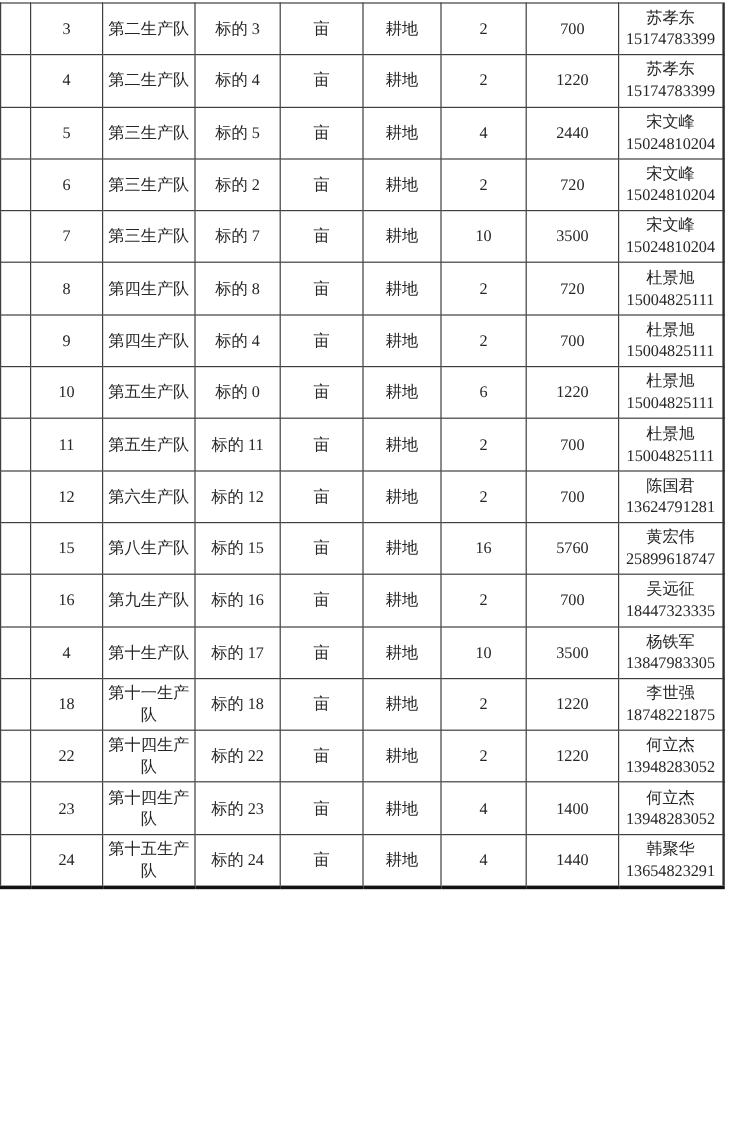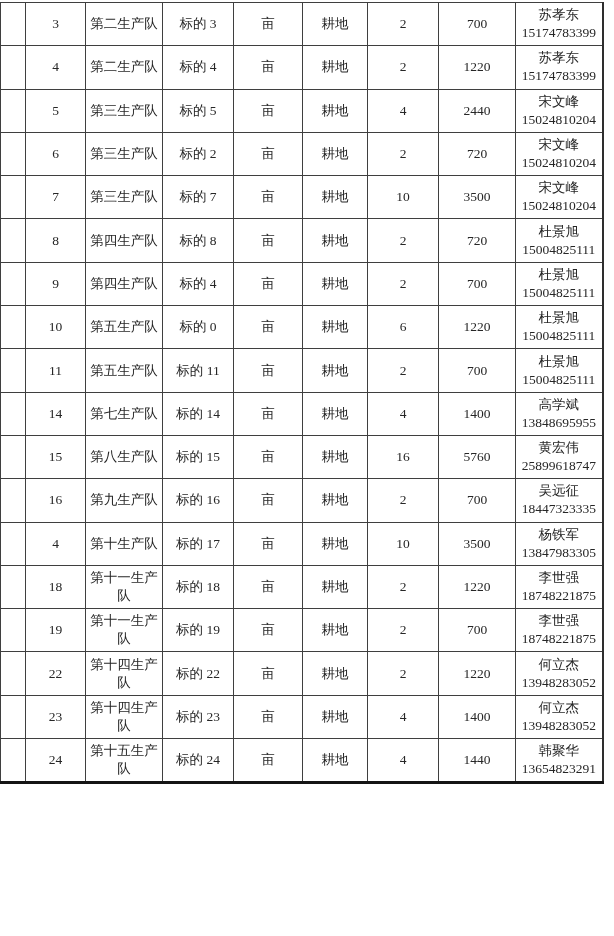--- a/index.html
+++ b/index.html
@@ -198,30 +198,30 @@
       <td class="c-land">耕地</td>
       <td class="c-qty">2</td>
       <td class="c-amount">700</td>
       <td class="c-contact">
         <div>杜景旭</div>
         <div>15004825111</div>
       </td>
     </tr>
         <tr>
       <td class="stub"></td>
-      <td class="c-no">14</td>
-      <td class="c-team">第七生产队</td>
-      <td class="c-subject">标的 14</td>
-      <td class="c-unit">亩</td>
-      <td class="c-land">耕地</td>
-      <td class="c-qty">4</td>
-      <td class="c-amount">1400</td>
-      <td class="c-contact">
-        <div>高学斌</div>
-        <div>13848695955</div>
+      <td class="c-no">12</td>
+      <td class="c-team">第六生产队</td>
+      <td class="c-subject">标的 12</td>
+      <td class="c-unit">亩</td>
+      <td class="c-land">耕地</td>
+      <td class="c-qty">2</td>
+      <td class="c-amount">700</td>
+      <td class="c-contact">
+        <div>陈国君</div>
+        <div>13624791281</div>
       </td>
     </tr>
         <tr>
       <td class="stub"></td>
       <td class="c-no">15</td>
       <td class="c-team">第八生产队</td>
       <td class="c-subject">标的 15</td>
       <td class="c-unit">亩</td>
       <td class="c-land">耕地</td>
       <td class="c-qty">16</td>
@@ -261,34 +261,20 @@
     </tr>
         <tr>
       <td class="stub"></td>
       <td class="c-no">18</td>
       <td class="c-team">第十一生产队</td>
       <td class="c-subject">标的 18</td>
       <td class="c-unit">亩</td>
       <td class="c-land">耕地</td>
       <td class="c-qty">2</td>
       <td class="c-amount">1220</td>
-      <td class="c-contact">
-        <div>李世强</div>
-        <div>18748221875</div>
-      </td>
-    </tr>
-        <tr>
-      <td class="stub"></td>
-      <td class="c-no">19</td>
-      <td class="c-team">第十一生产队</td>
-      <td class="c-subject">标的 19</td>
-      <td class="c-unit">亩</td>
-      <td class="c-land">耕地</td>
-      <td class="c-qty">2</td>
-      <td class="c-amount">700</td>
       <td class="c-contact">
         <div>李世强</div>
         <div>18748221875</div>
       </td>
     </tr>
         <tr>
       <td class="stub"></td>
       <td class="c-no">22</td>
       <td class="c-team">第十四生产队</td>
       <td class="c-subject">标的 22</td>

